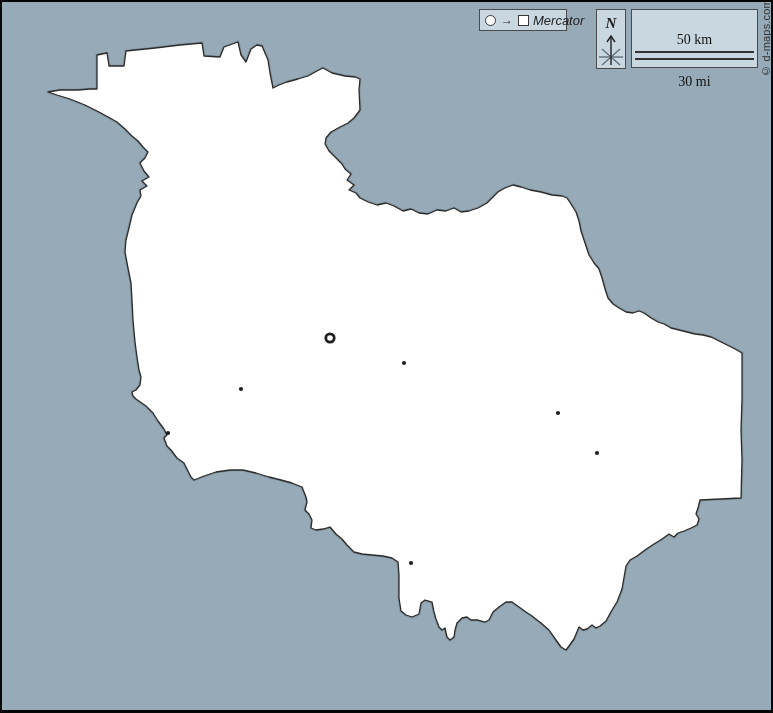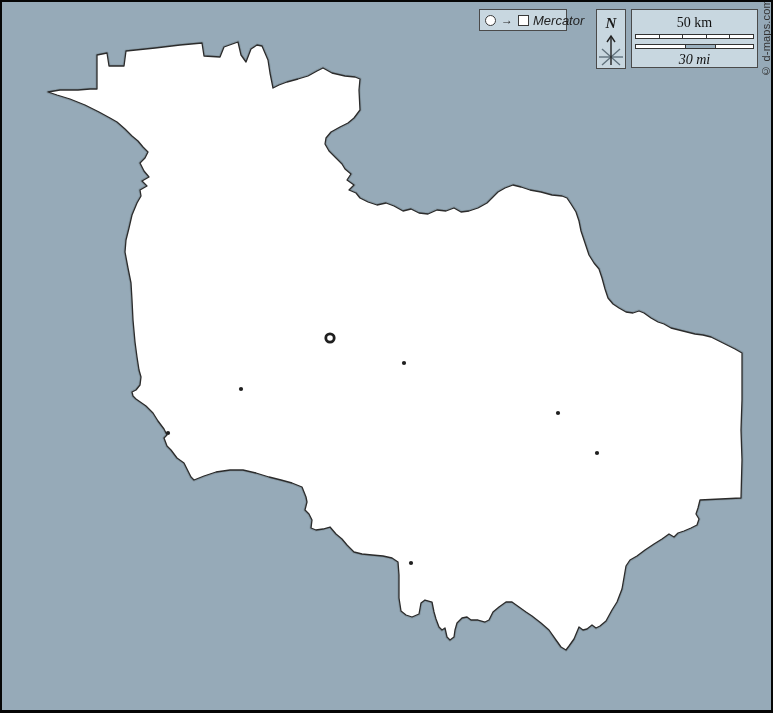--- a/index.html
+++ b/index.html
@@ -35,22 +35,22 @@
   }
   .compass svg{display:block;margin-top:1px;}
 
   .scalebox{
     left:631px;top:9px;width:127px;height:59px;
     display:flex;flex-direction:column;align-items:center;
   }
   .scalebox .t{
     font-family:"Liberation Serif",serif;font-size:14px;color:#111;line-height:1;
   }
-  .scalebox .t.km{margin-top:6px;}
-  .scalebox .t.mi{margin-top:4px;font-style:italic;}
+  .scalebox .t.km{margin-top:23px;}
+  .scalebox .t.mi{margin-top:15px;}
   .bar{width:117px;height:6px;border:1px solid #333;box-sizing:content-box;display:flex;background:#fff;}
   .bar.km{margin-top:4px;}
   .bar.mi{margin-top:5px;}
   .bar .seg{height:100%;box-sizing:border-box;}
   .bar.km .seg{flex:1 1 0;background:#fff;border-right:1px solid #333;}
   .bar.km .seg:last-child{border-right:none;}
   .bar.mi .s1{width:43%;background:#fff;border-right:1px solid #333;}
   .bar.mi .s2{width:25%;background:#9db2c0;border-right:1px solid #333;}
   .bar.mi .s3{width:32%;background:#fff;}
 

